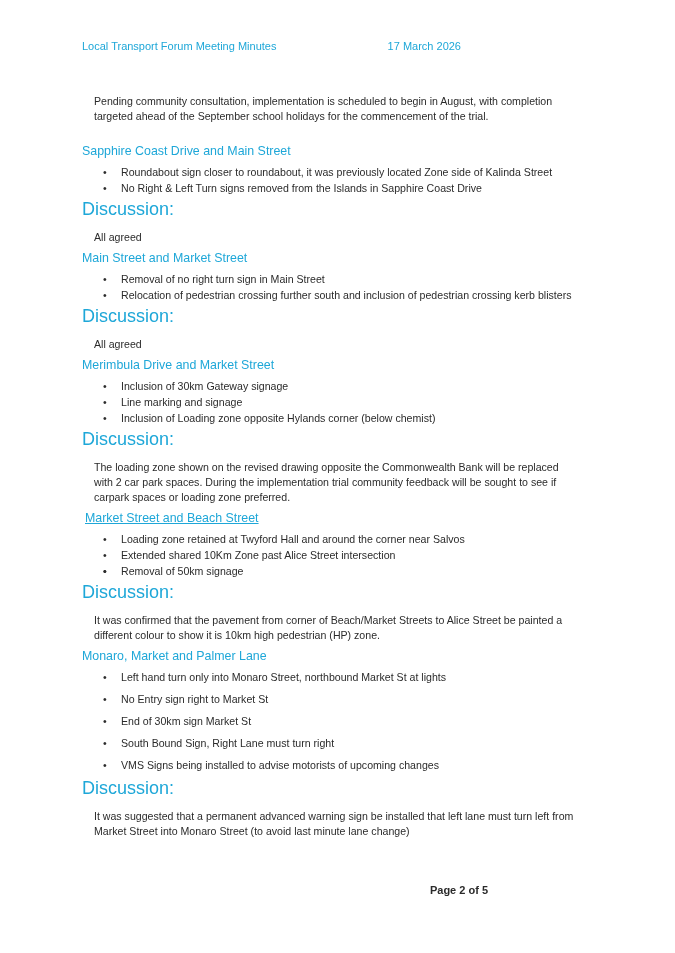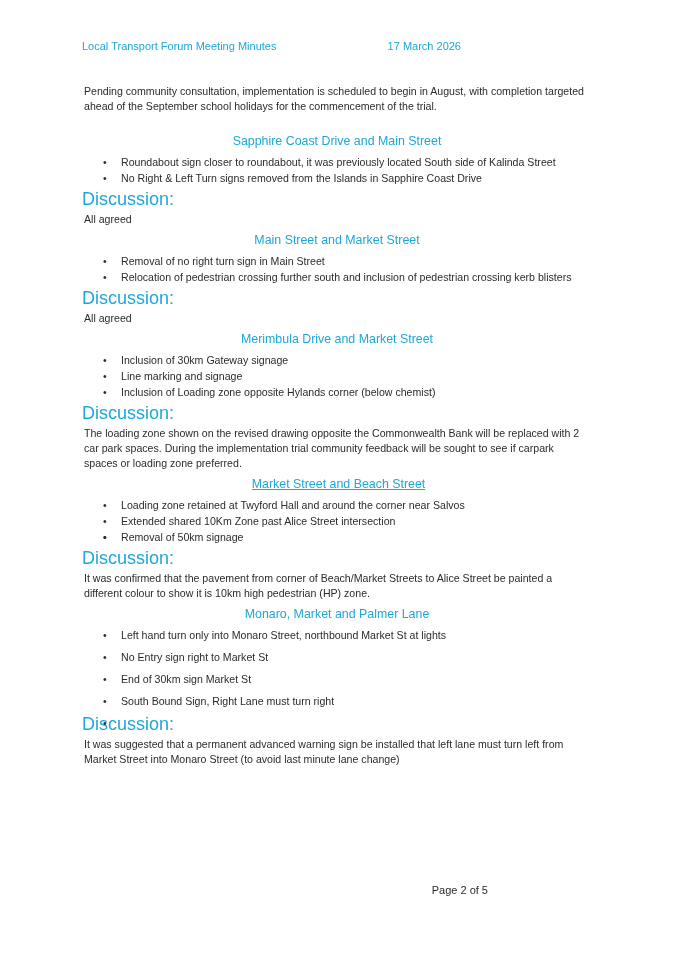--- a/index.html
+++ b/index.html
@@ -4,49 +4,49 @@
   <style>
     html, body { margin: 0; padding: 0; background: #ffffff; }
     body { width: 675px; height: 953px; position: relative; overflow: hidden;
       font-family: "Liberation Sans", sans-serif; color: #262626; }
     .page { position: absolute; left: 0; top: 0; width: 568px; height: 953px; }
     .header { position: absolute; top: 40px; left: 82px; right: 107px; height: 16px;
       font-size: 11px; color: #1ea7d8; }
     .header .left { position: absolute; left: 0; top: 0; }
     .header .right { position: absolute; right: 0; top: 0; }
     .content { position: absolute; left: 82px; top: 82px; width: 510px; }
-    p { margin: 2px; font-size: 10.6px; line-height: 15px; color: #2b2b2b; }
+    p { margin: 12px; font-size: 10.6px; line-height: 15px; color: #2b2b2b; }
     .intro { margin-bottom: 18px; }
     .h1 { font-size: 17px; color: #1ea7d8; margin: 0 0 4px 0; line-height: 22px; font-weight: normal; }
     .h1 .num { display: inline-block; width: 40px; }
-    .h2 { font-size: 12.4px; color: #1ea7d8; margin: 0 0 4px 0; line-height: 18px; font-weight: normal; text-align: center; }
+    .h2 { font-size: 12.4px; color: #1ea7d8; margin: 0 0 4px 0; line-height: 18px; font-weight: normal; }
     .h3 { font-size: 18px; color: #1ea7d8; margin: 2px 0 4px 0; line-height: 18px; font-weight: normal; }
     ul { list-style: none; margin: 0 0 4px 0; padding: 0; }
     li { position: relative; padding-left: 39px; font-size: 10.6px; line-height: 16px; color: #2b2b2b; }
     li .bullet { position: absolute; left: 21px; top: 0; }
     ul.spaced li { line-height: 16px; margin-bottom: 6px; }
     .discussion-text { margin-bottom: 4px; }
-    .footer { position: absolute; right: 80px; top: 884px; font-size: 11px; color: #2b2b2b; }
+    .footer { position: absolute; right: 80px; top: 884px; font-size: 11px; color: #2b2b2b; font-weight: bold; }
   </style>
 </head>
 <body>
 
 <div class="page">
   <div class="header">
     <span class="left">Local Transport Forum Meeting Minutes</span>
     <span class="right">17 March 2026</span>
   </div>
 
   <div class="content">
     <p class="intro">Pending community consultation, implementation is scheduled to begin in August, with completion targeted ahead of the September school holidays for the commencement of the trial.</p>
 
 
     <div class="h2">Sapphire Coast Drive and Main Street</div>
     <ul>
-      <li><span class="bullet">•</span><span>Roundabout sign closer to roundabout, it was previously located South side of Kalinda Street</span></li>
+      <li><span class="bullet">•</span><span>Roundabout sign closer to roundabout, it was previously located Zone side of Kalinda Street</span></li>
       <li><span class="bullet">•</span><span>No Right &amp; Left Turn signs removed from the Islands in Sapphire Coast Drive</span></li>
     </ul>
     <div class="h3">Discussion:</div>
     <p class="discussion-text">All agreed</p>
 
     <div class="h2">Main Street and Market Street</div>
     <ul>
       <li><span class="bullet">•</span><span>Removal of no right turn sign in Main Street</span></li>
       <li><span class="bullet">•</span><span>Relocation of pedestrian crossing further south and inclusion of pedestrian crossing kerb blisters</span></li>
     </ul>
@@ -71,20 +71,20 @@
     </ul>
     <div class="h3">Discussion:</div>
     <p class="discussion-text">It was confirmed that the pavement from corner of Beach/Market Streets to Alice Street be painted a different colour to show it is 10km high pedestrian (HP) zone.</p>
 
     <div class="h2">Monaro, Market and Palmer Lane</div>
     <ul class="spaced">
       <li><span class="bullet">•</span><span>Left hand turn only into Monaro Street, northbound Market St at lights</span></li>
       <li><span class="bullet">•</span><span>No Entry sign right to Market St</span></li>
       <li><span class="bullet">•</span><span>End of 30km sign Market St</span></li>
       <li><span class="bullet">•</span><span>South Bound Sign, Right Lane must turn right</span></li>
-      <li><span class="bullet">•</span></li>
+      <li><span class="bullet">•</span><span>VMS Signs being installed to advise motorists of upcoming changes</span></li>
     </ul>
     <div class="h3">Discussion:</div>
     <p class="discussion-text">It was suggested that a permanent advanced warning sign be installed that left lane must turn left from Market Street into Monaro Street (to avoid last minute lane change)</p>
   </div>
 
   <div class="footer">Page 2 of 5</div>
 </div>
 
 </body></html>

